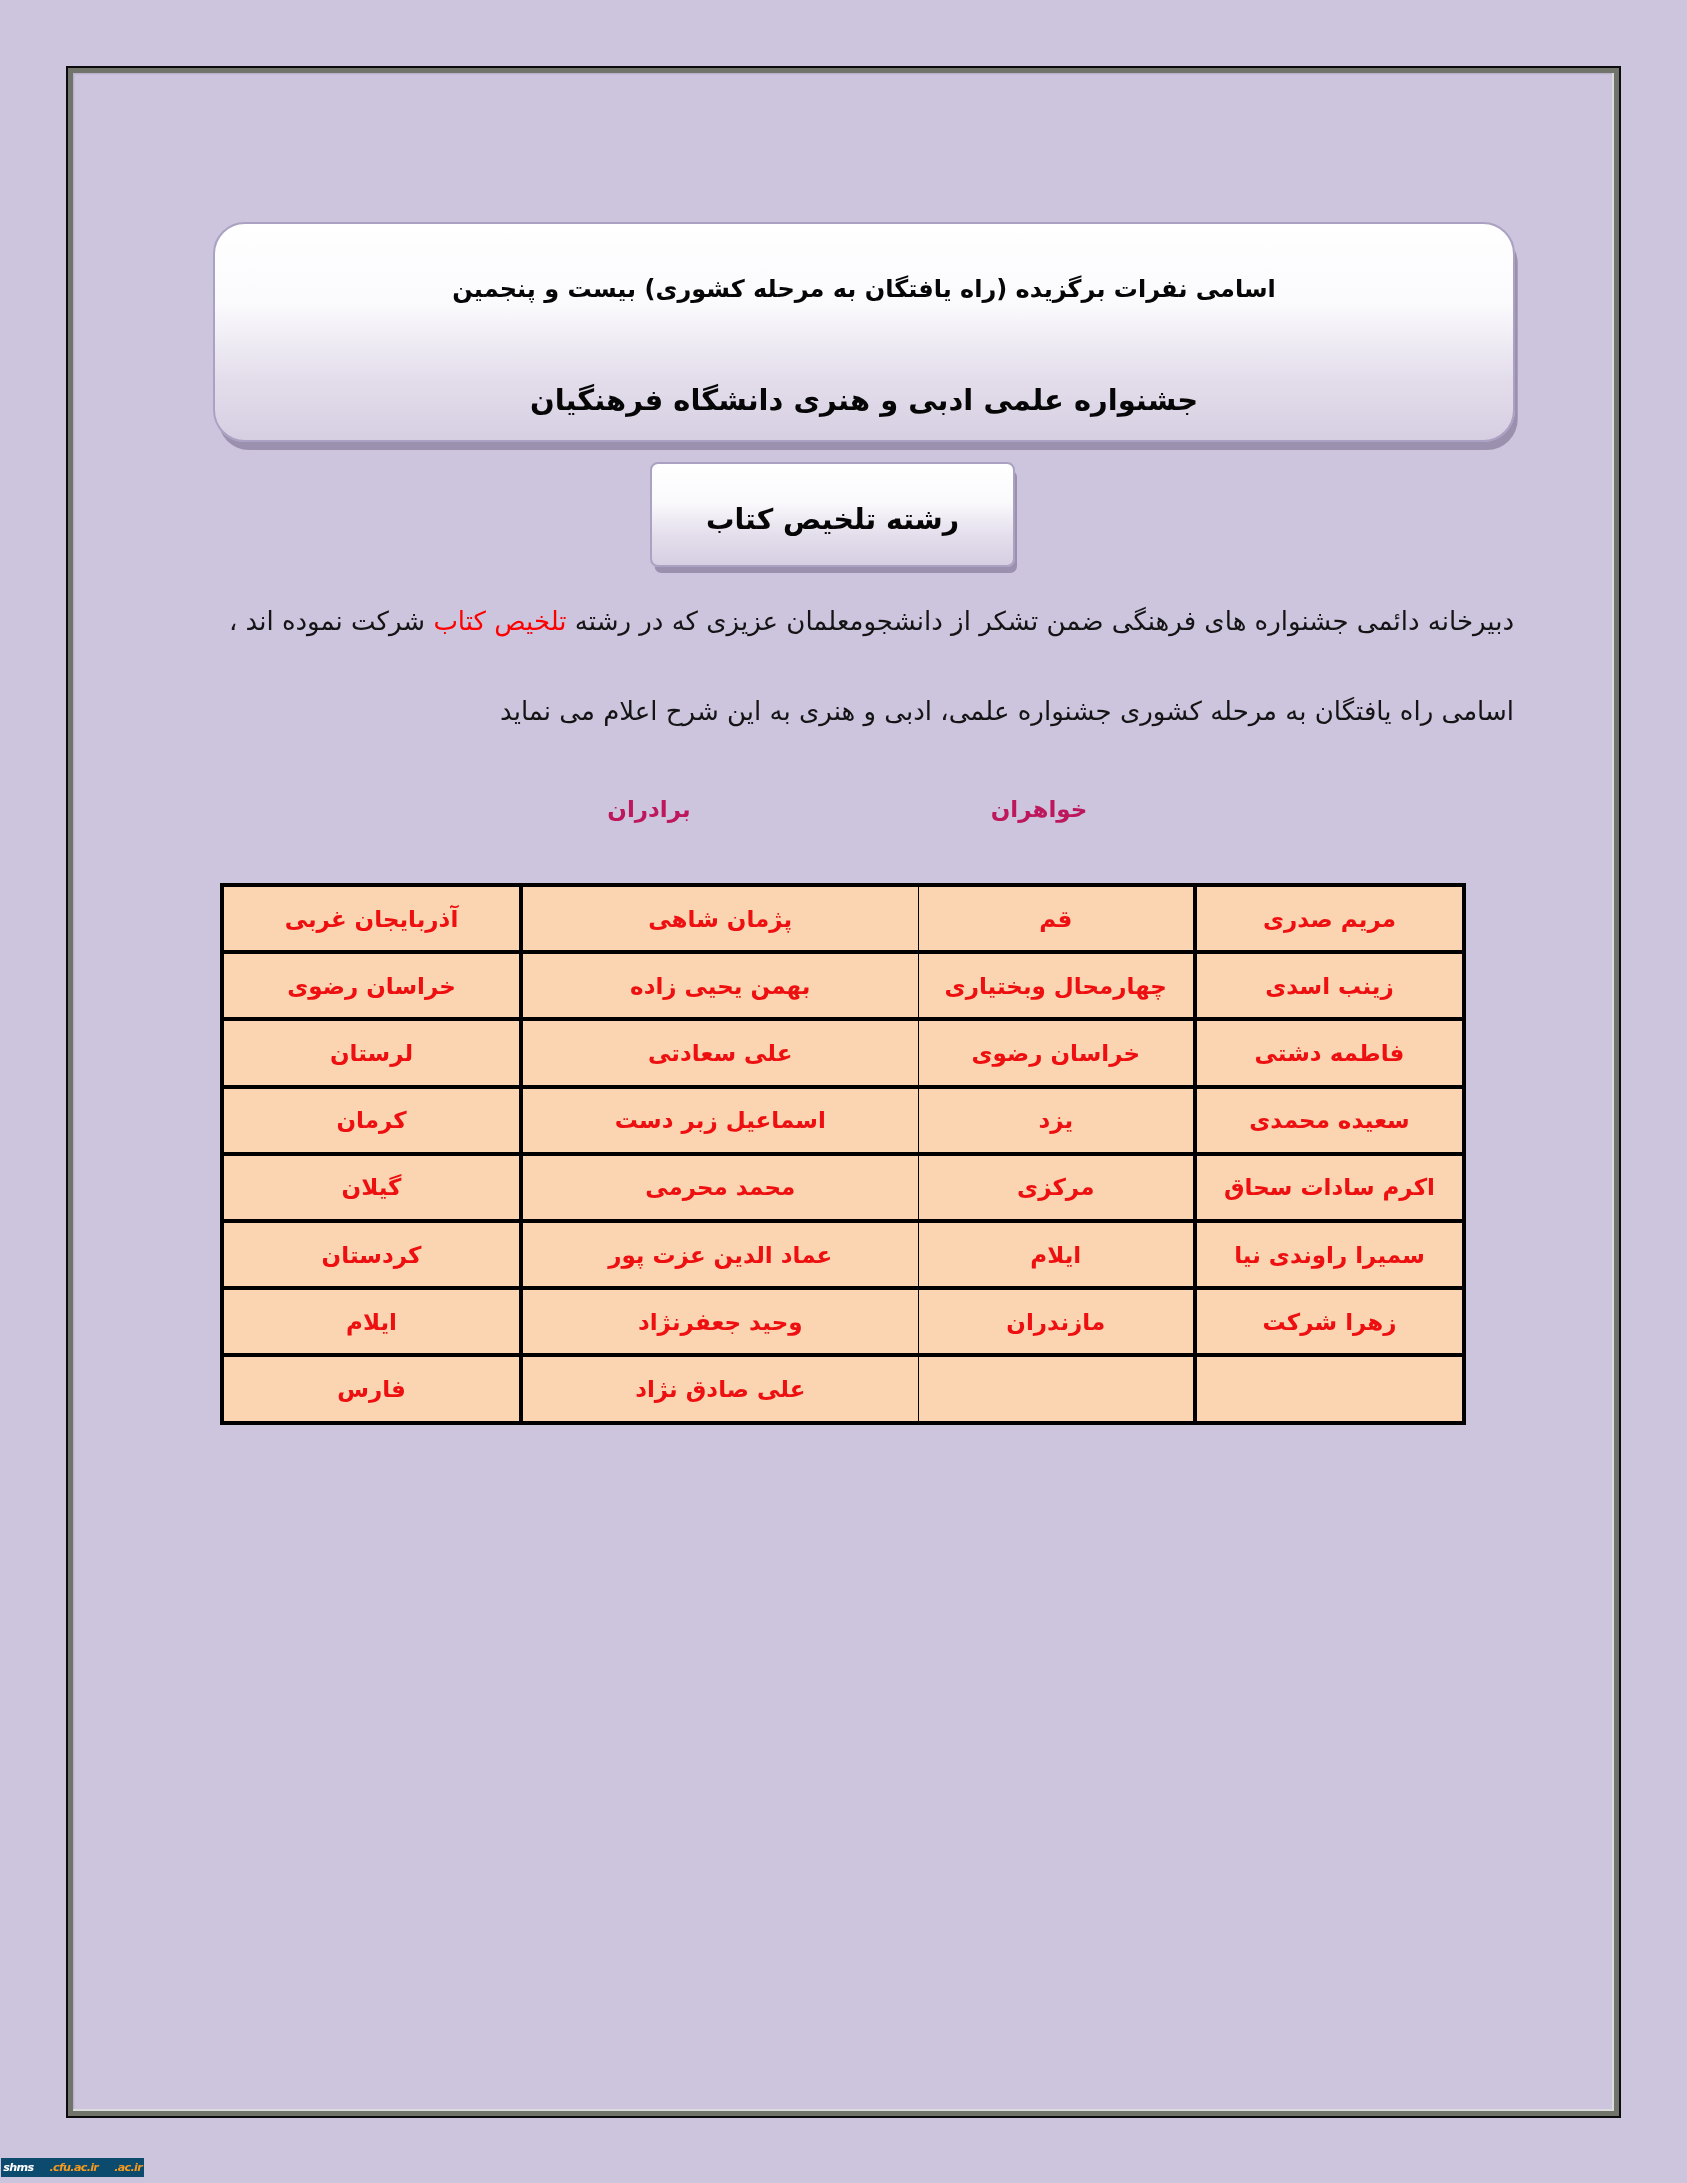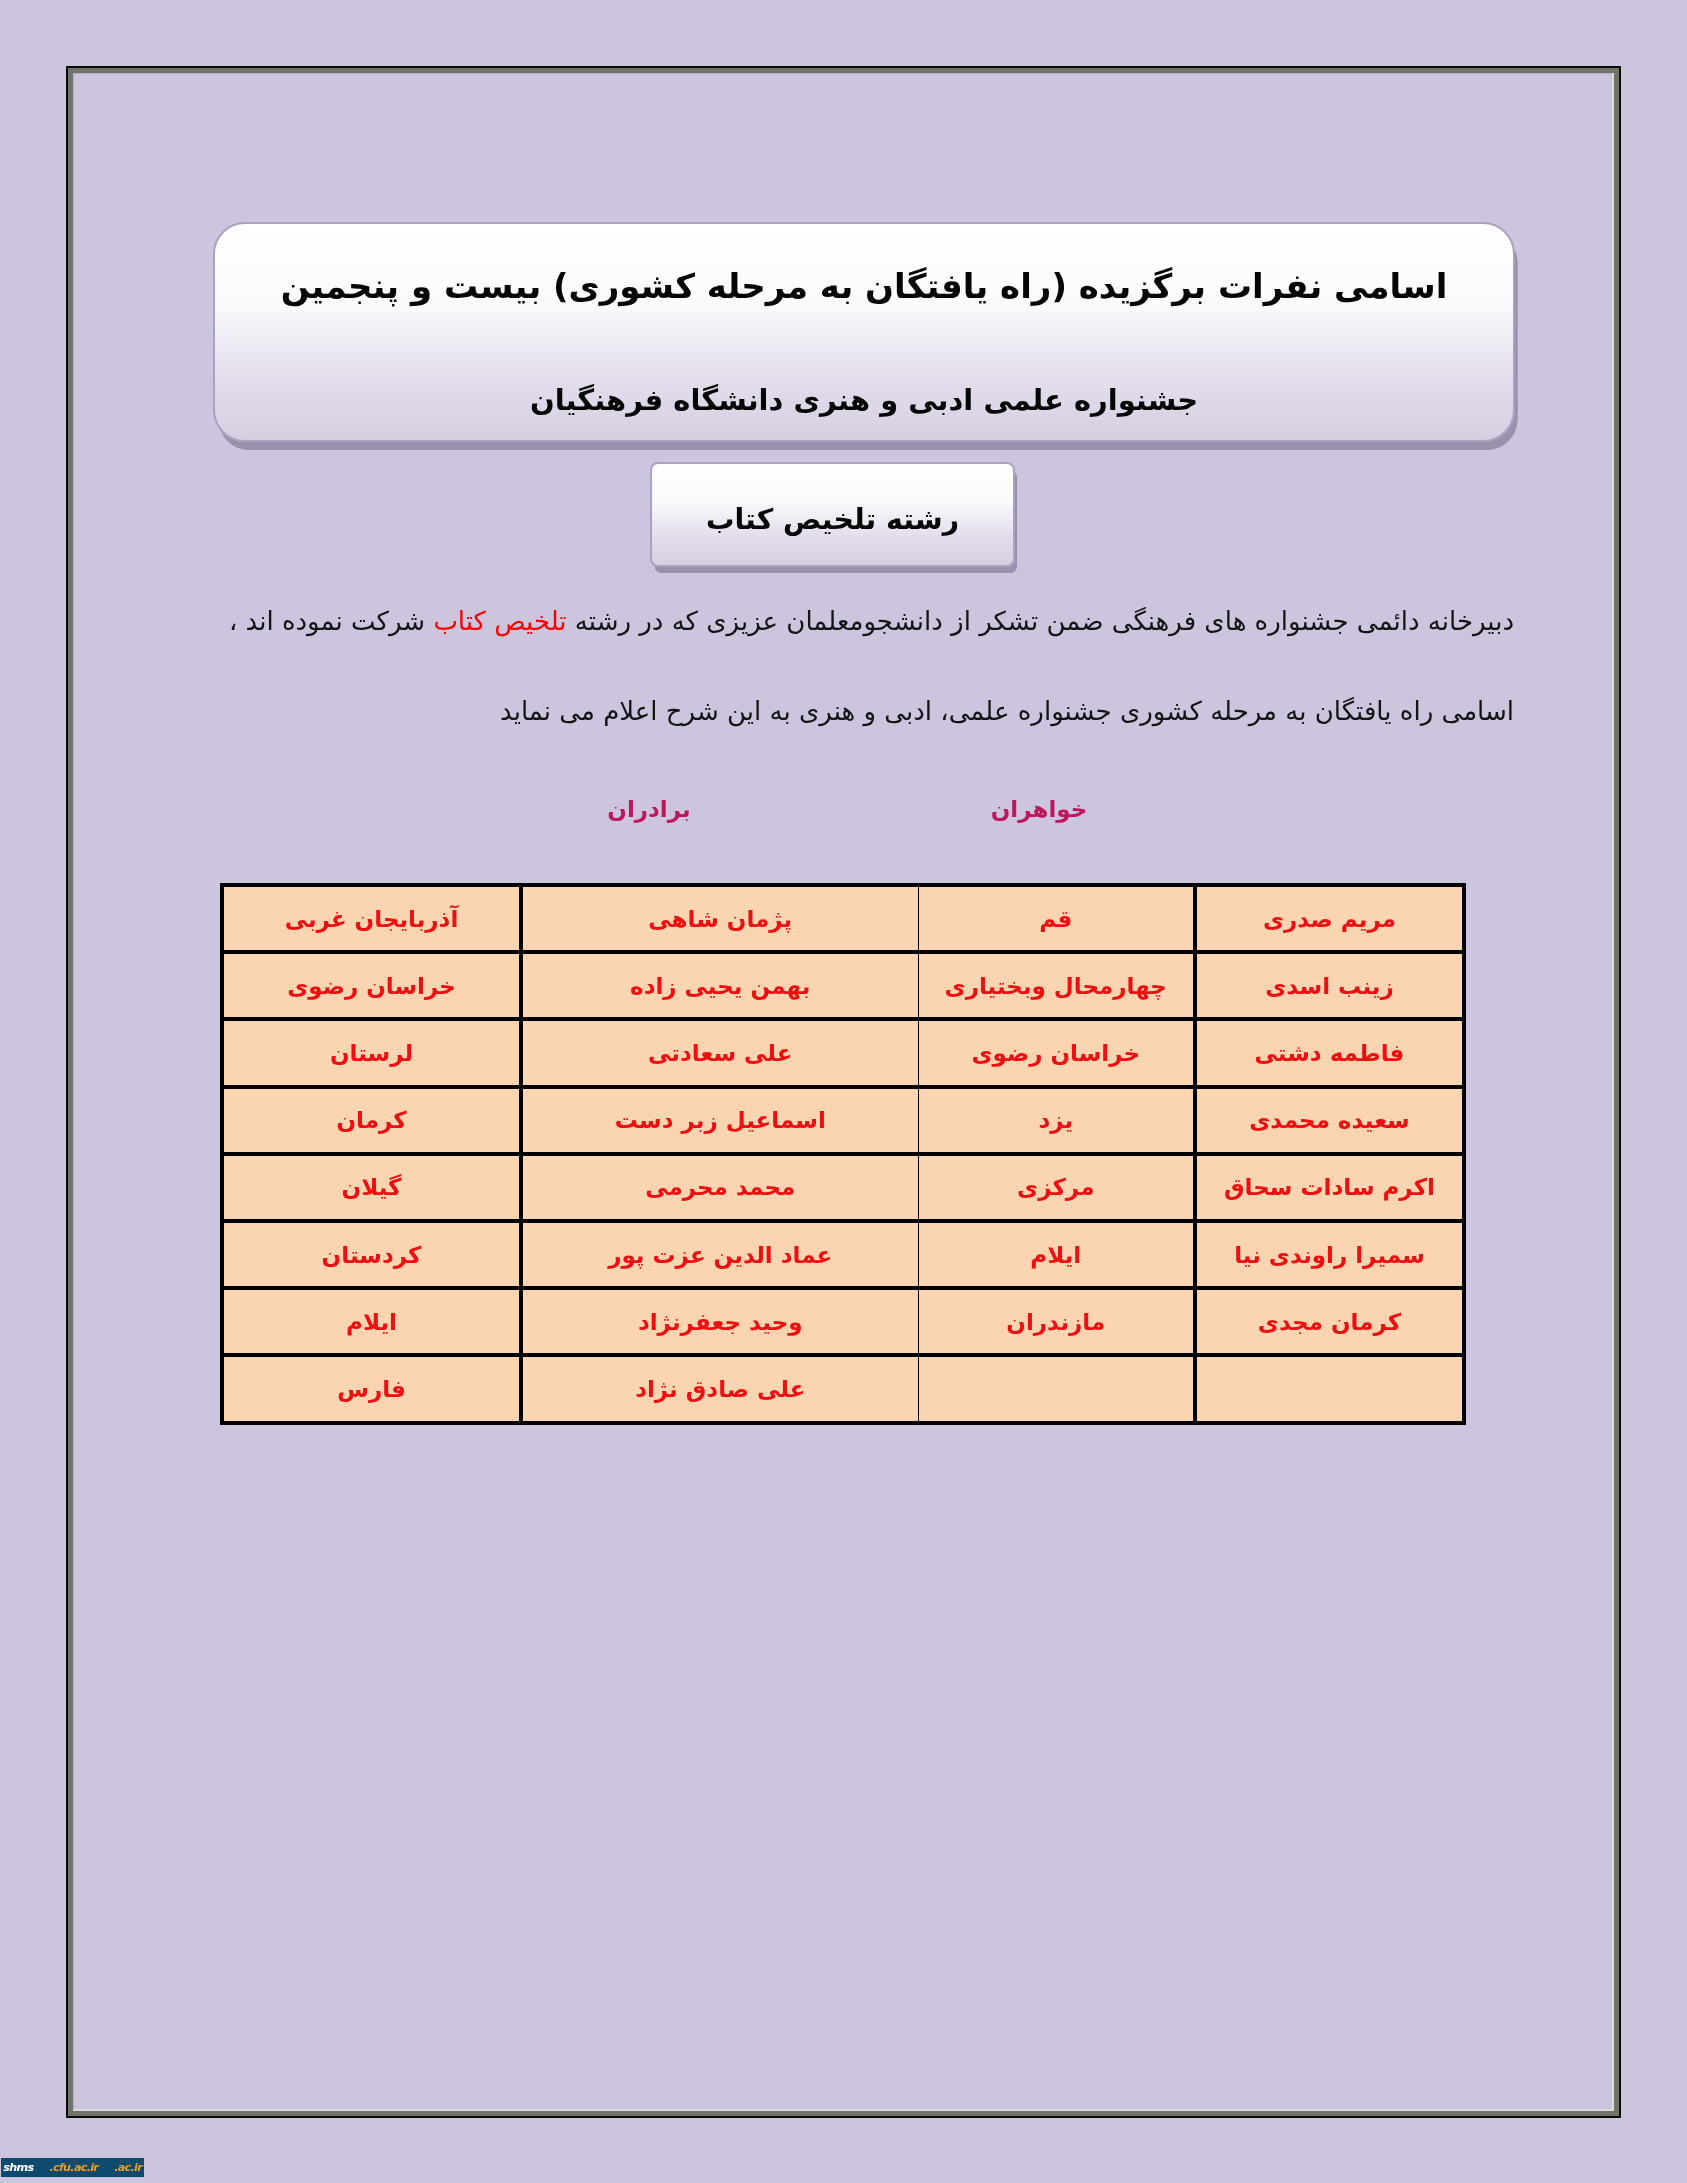--- a/index.html
+++ b/index.html
@@ -25,21 +25,21 @@
 
   
   .banner{
     border-radius:32px;
     border:2px solid #aba1c2;
     background:linear-gradient(180deg,#ffffff 0%,#faf9fc 38%,#e3ddeb 72%,#d6cfe2 100%);
     box-shadow:4px 9.3px 0 -1.3px #9b91af;
   }
   .title-banner{left:213px;top:222px;width:1298px;height:216px;}
   .title-line{width:100%;text-align:center;color:#060606;font-weight:bold;}
-  .title-line1{top:42px;font-size:34px;letter-spacing:0.7px;}
+  .title-line1{top:51px;font-size:24px;letter-spacing:0.7px;}
   .title-line2{top:159px;font-size:29px;letter-spacing:0.7px;padding-left:16px;}
 
   .field-badge{left:650px;top:462px;width:365px;height:105px;border-radius:8px;
     display:flex;align-items:center;justify-content:center;padding-top:9.3px;box-sizing:border-box;
     box-shadow:3.3px 7.3px 0 -1.3px #9b91af;}
   .field-badge-label{font-size:28.4px;font-weight:bold;color:#060606;}
 
   
   .intro-line{right:173px;white-space:nowrap;font-size:26px;color:#141414;text-align:right;}
   .intro-line1{top:606px;margin-left:7px;}
@@ -139,21 +139,21 @@
     <td class="rtl">محمد محرمی</td>
     <td class="rtl">گیلان</td>
   </tr>
   <tr>
     <td class="rtl sis-name">سمیرا راوندی نیا</td>
     <td class="rtl">ایلام</td>
     <td class="rtl">عماد الدین عزت پور</td>
     <td class="rtl">کردستان</td>
   </tr>
   <tr>
-    <td class="rtl sis-name">کرمان مجدی</td>
+    <td class="rtl sis-name">زهرا شرکت</td>
     <td class="rtl">مازندران</td>
     <td class="rtl">وحید جعفرنژاد</td>
     <td class="rtl">ایلام</td>
   </tr>
   <tr>
     <td class="rtl sis-name"></td>
     <td class="rtl"></td>
     <td class="rtl">علی صادق نژاد</td>
     <td class="rtl">فارس</td>
   </tr>

